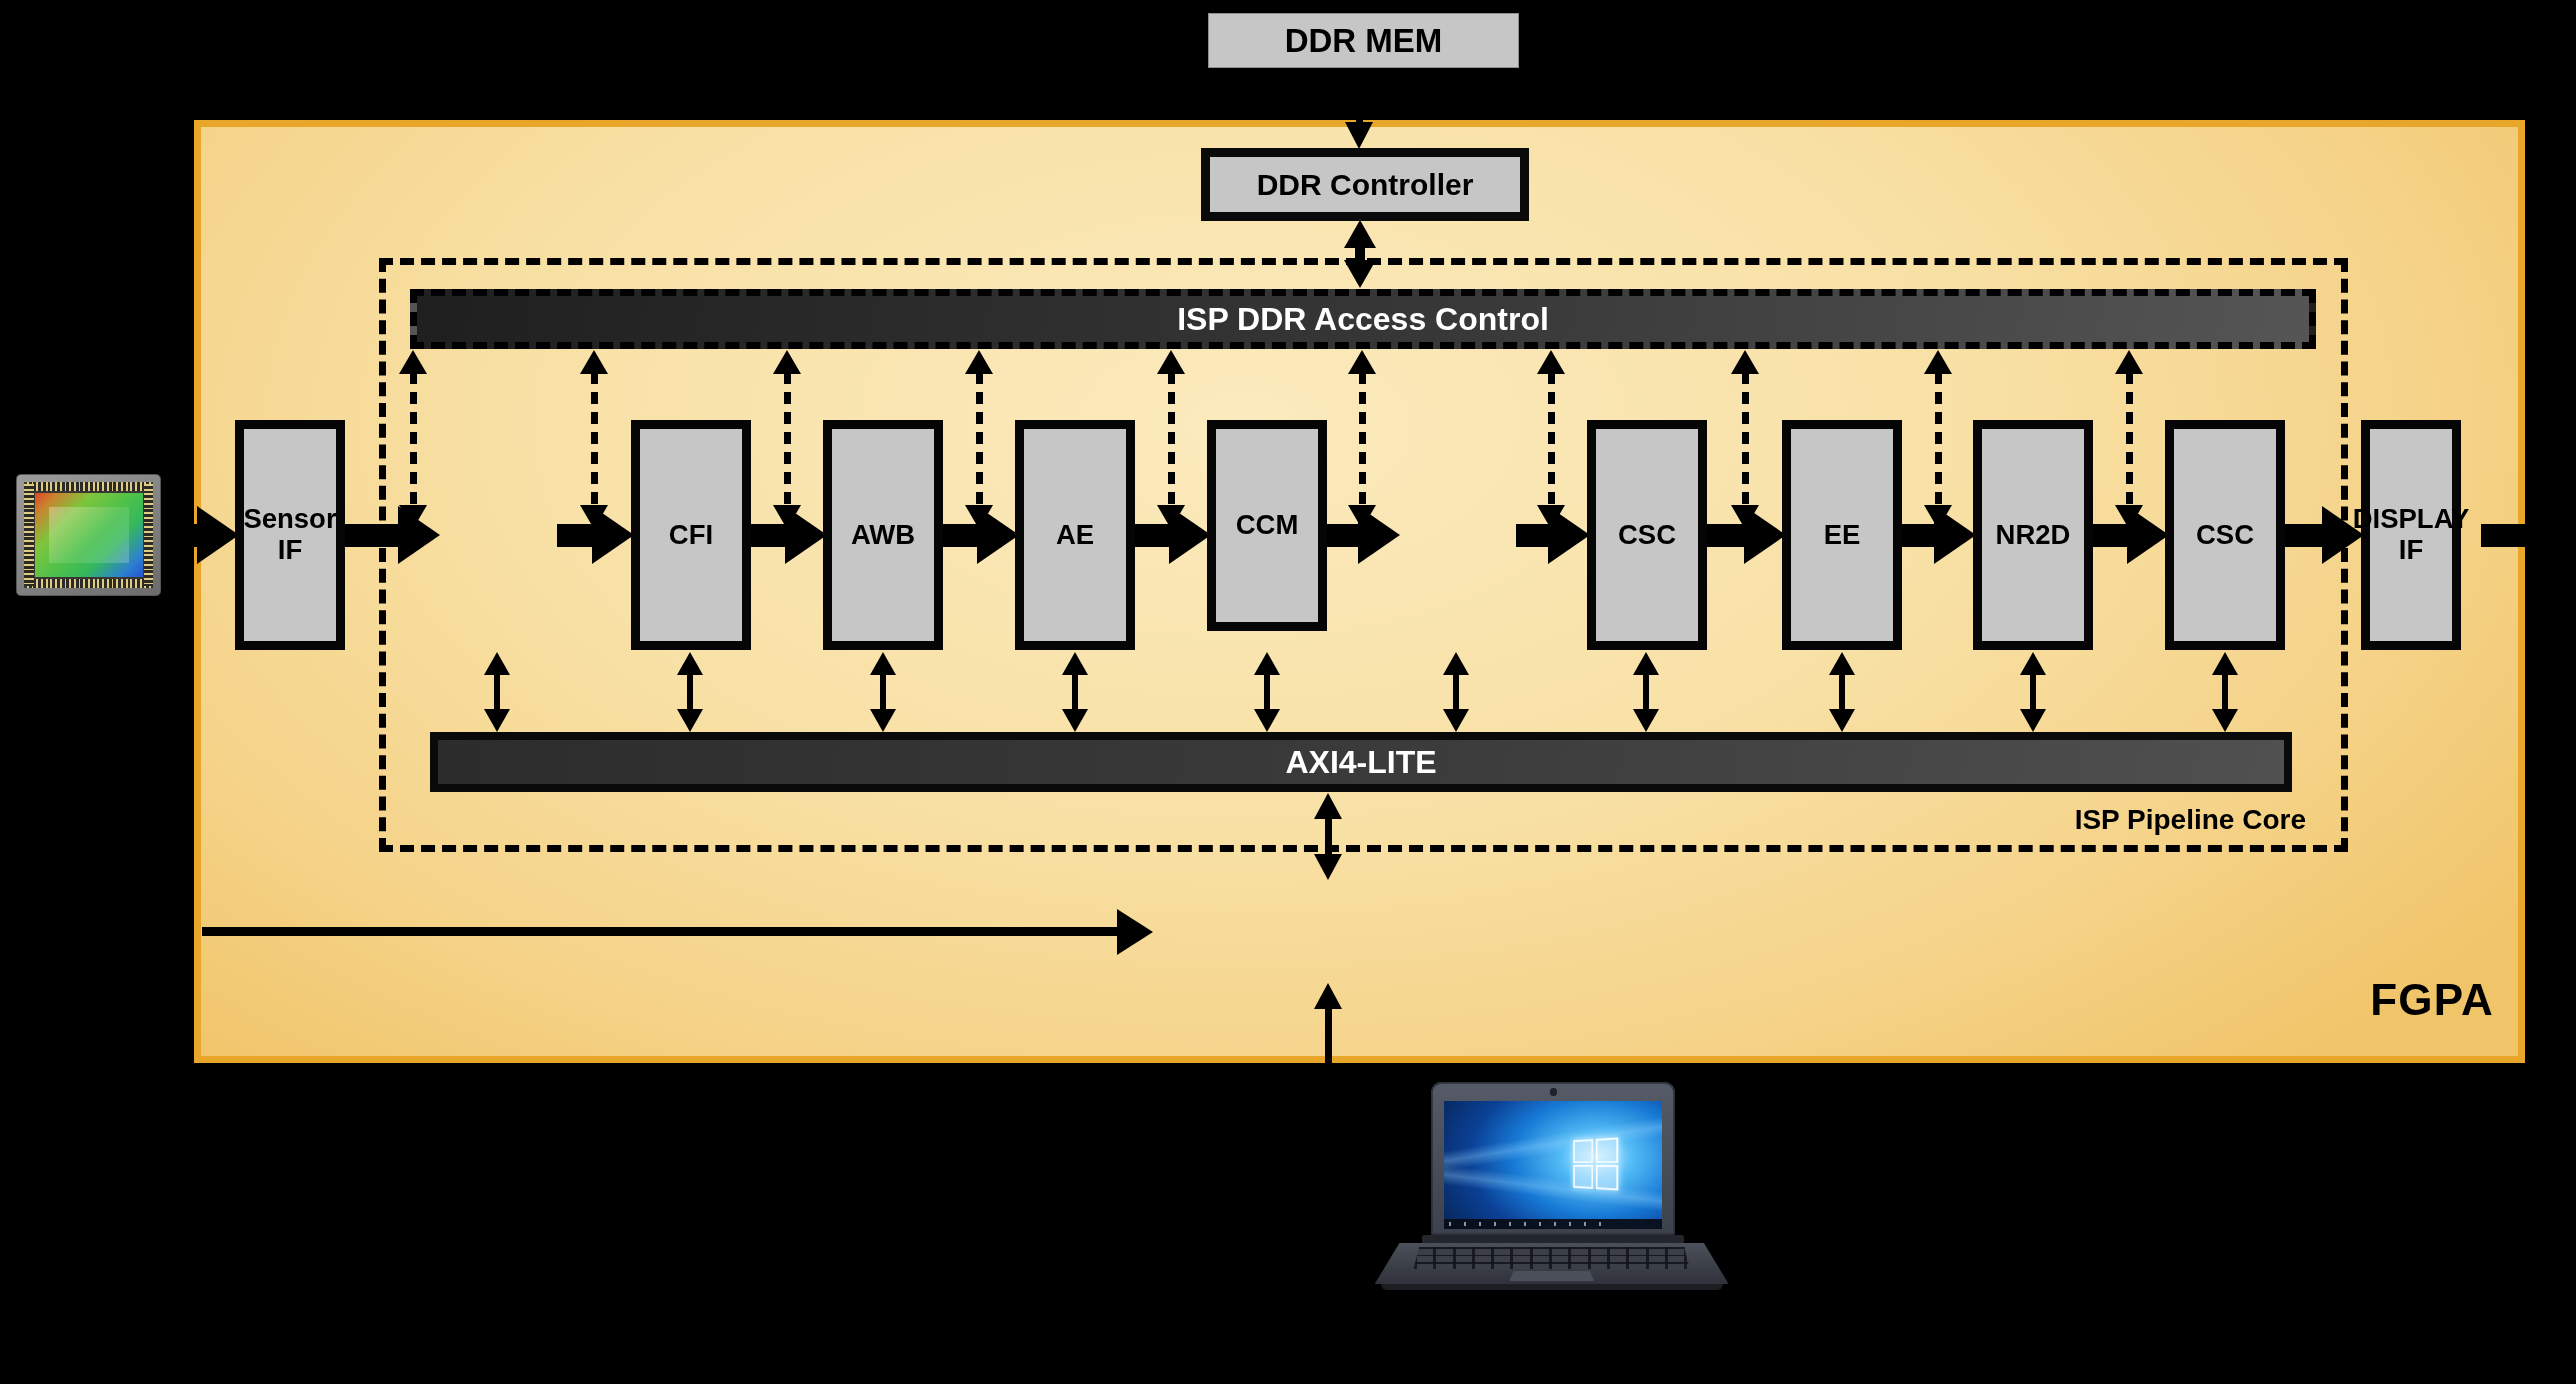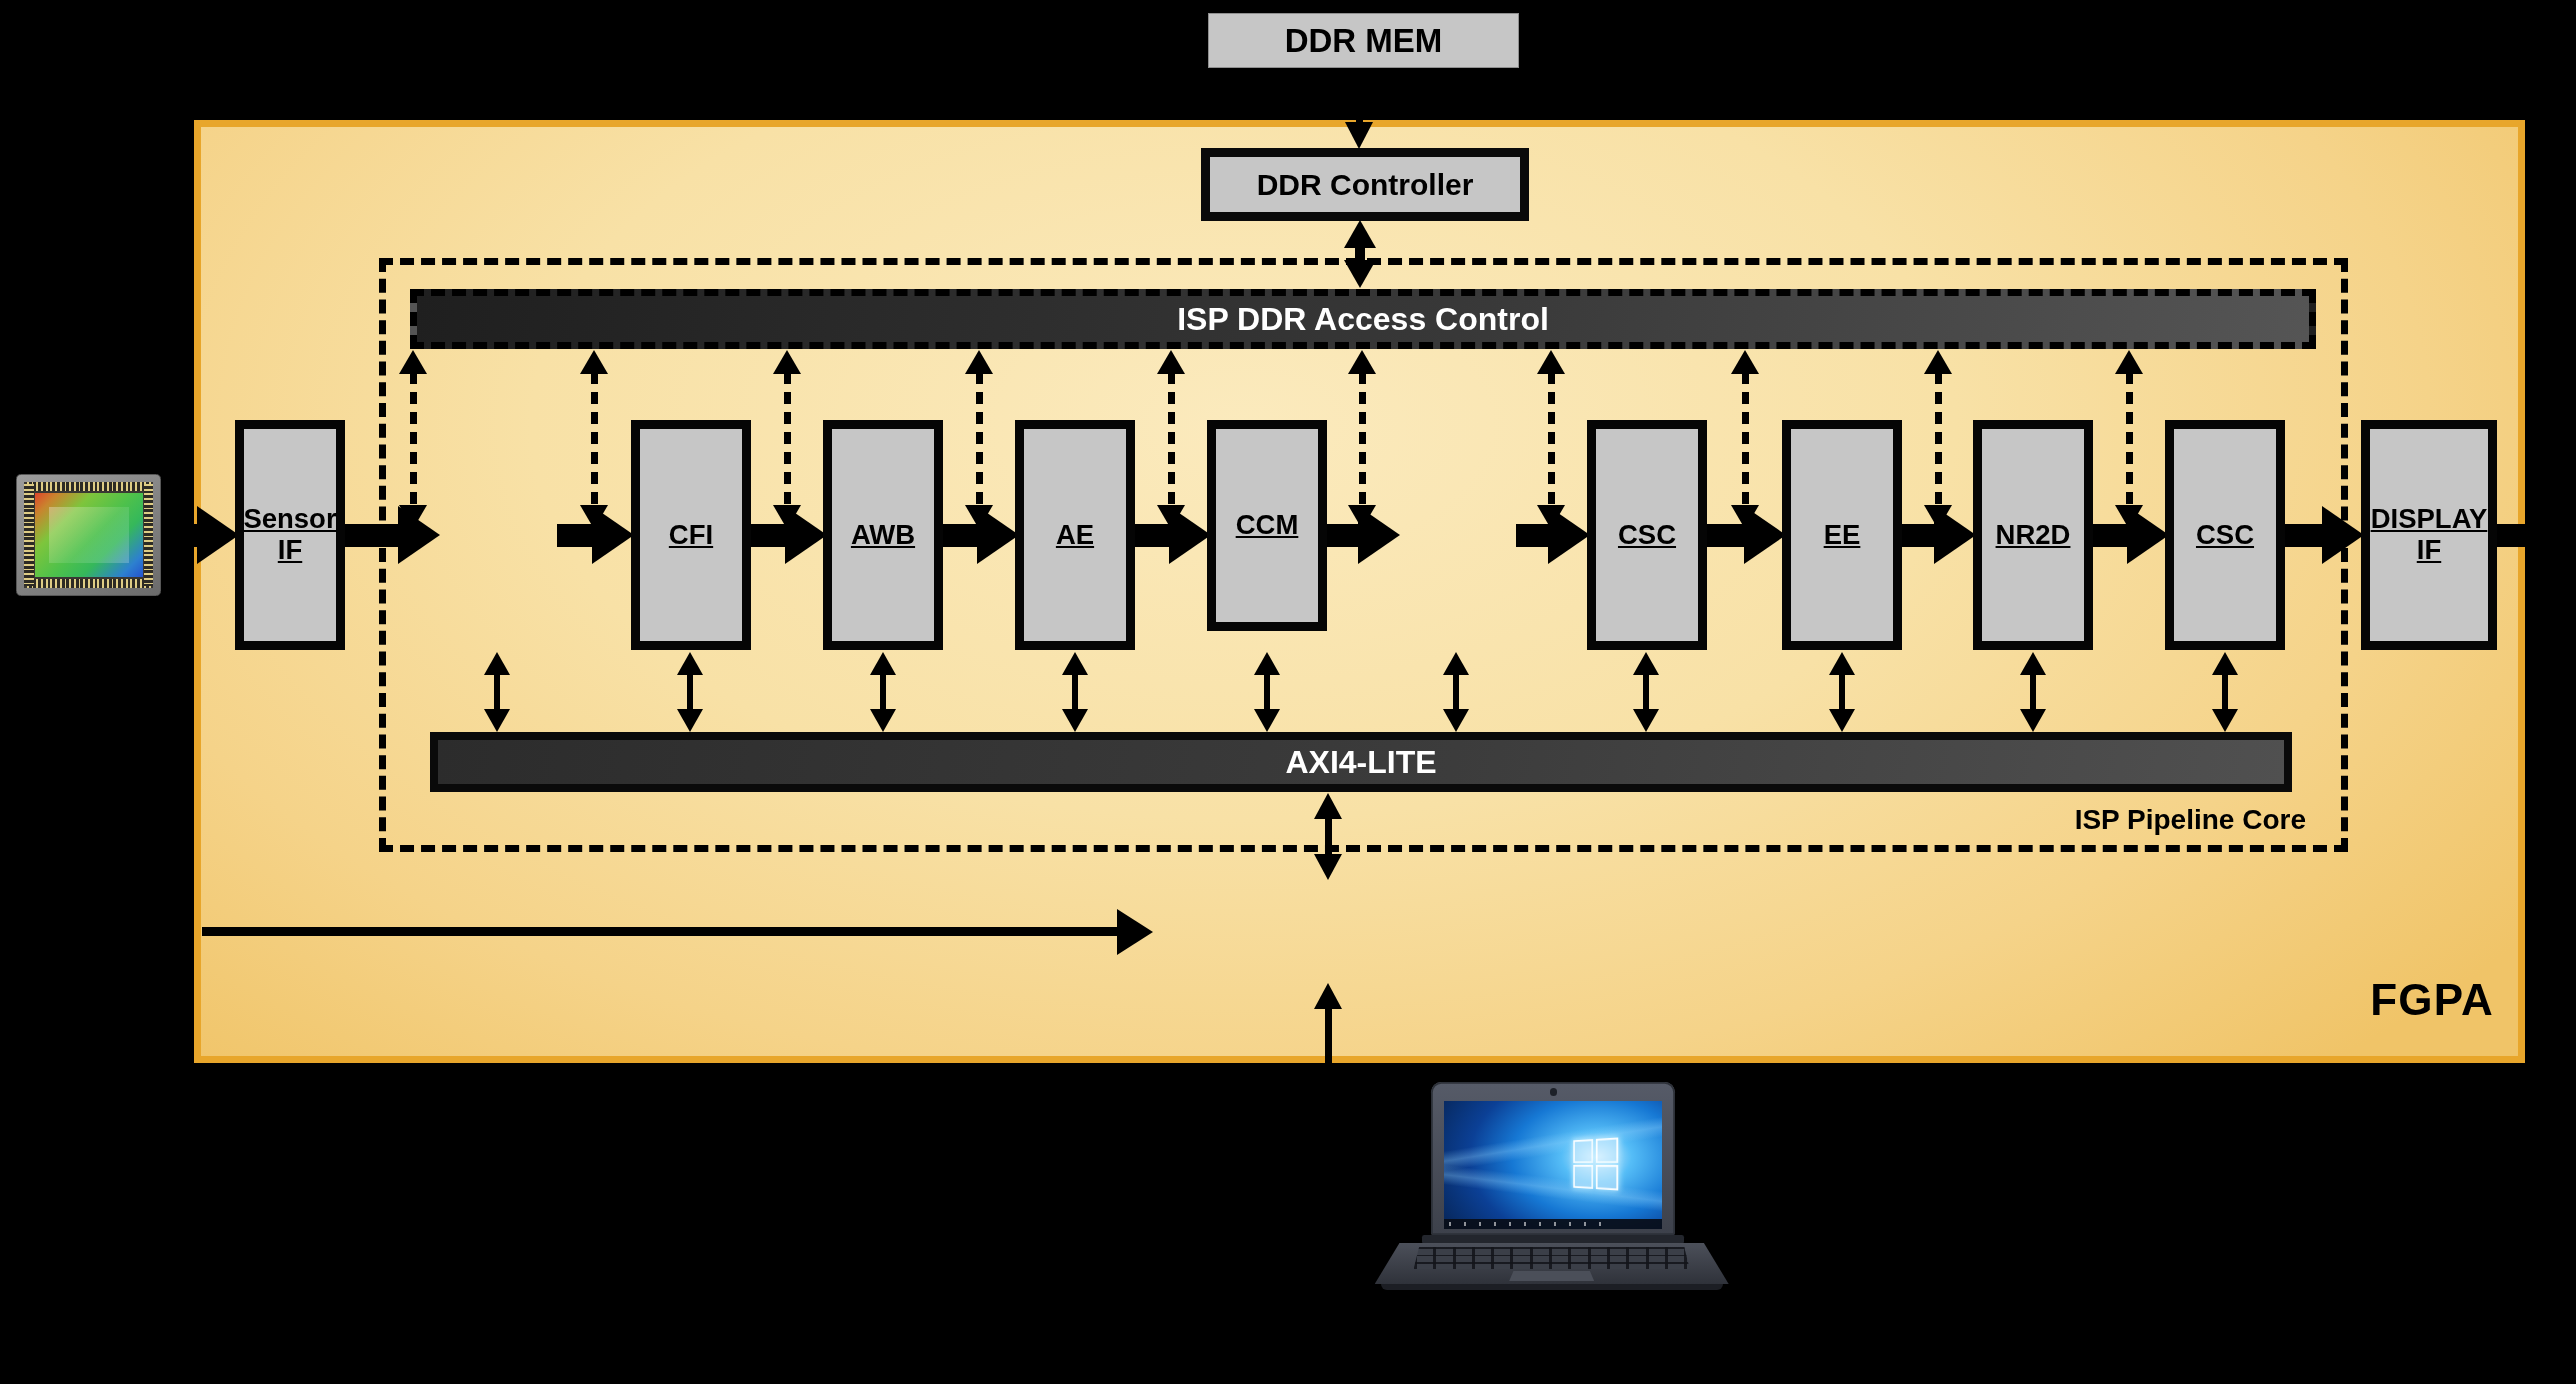--- a/index.html
+++ b/index.html
@@ -59,21 +59,21 @@
     background:linear-gradient(125deg,#1c1c1c 0%,#3a3a3a 60%,#555 100%);
   }
 
   
   .block{
     position:absolute;border:9.4px solid #050505;background:#C6C6C6;
     display:flex;align-items:center;justify-content:center;z-index:6;
   }
   .block span{
     white-space:pre-line;text-align:center;color:#000;
-    font-size:27.5px;font-weight:700;line-height:1.12;text-decoration:underline;
+    font-size:27.5px;font-weight:700;line-height:1.12;
   }
 
   
   .arrow{position:absolute;z-index:5;}
   .arrow .shaft{position:absolute;background:#000;}
   .arrow .shaft.dashed{
     background:repeating-linear-gradient(180deg,#000 0 11.7px,transparent 11.7px 20px);
   }
   .tri{position:absolute;width:0;height:0;}
 
@@ -213,21 +213,21 @@
     </div>
     <div class="block" style="left: 1782px; top: 420px; width: 120px; height: 230px;">
       <span>EE</span>
     </div>
     <div class="block" style="left: 1973px; top: 420px; width: 120px; height: 230px;">
       <span>NR2D</span>
     </div>
     <div class="block" style="left: 2165px; top: 420px; width: 120px; height: 230px;">
       <span>CSC</span>
     </div>
-    <div class="block" style="left: 2361px; top: 420px; width: 136px; height: 230px;">
+    <div class="block" style="left: 2361px; top: 420px; width: 100px; height: 230px;">
       <span>DISPLAY
 IF</span>
     </div>
     <div class="arrow" style="left: 163px; top: 506px; width: 76px; height: 59px;">
       <div class="shaft" style="left: 0px; top: 17.6px; width: 37px; height: 23.4px;"></div>
       <div class="tri" style="right: 0px; top: 0px; border-top: 29px solid transparent; border-bottom: 29px solid transparent; border-left: 42px solid rgb(0, 0, 0);"></div>
     </div>
     <div class="arrow" style="left: 345px; top: 506px; width: 95px; height: 59px;">
       <div class="shaft" style="left: 0px; top: 17.6px; width: 57px; height: 23.4px;"></div>
       <div class="tri" style="right: 0px; top: 0px; border-top: 29px solid transparent; border-bottom: 29px solid transparent; border-left: 42px solid rgb(0, 0, 0);"></div>

